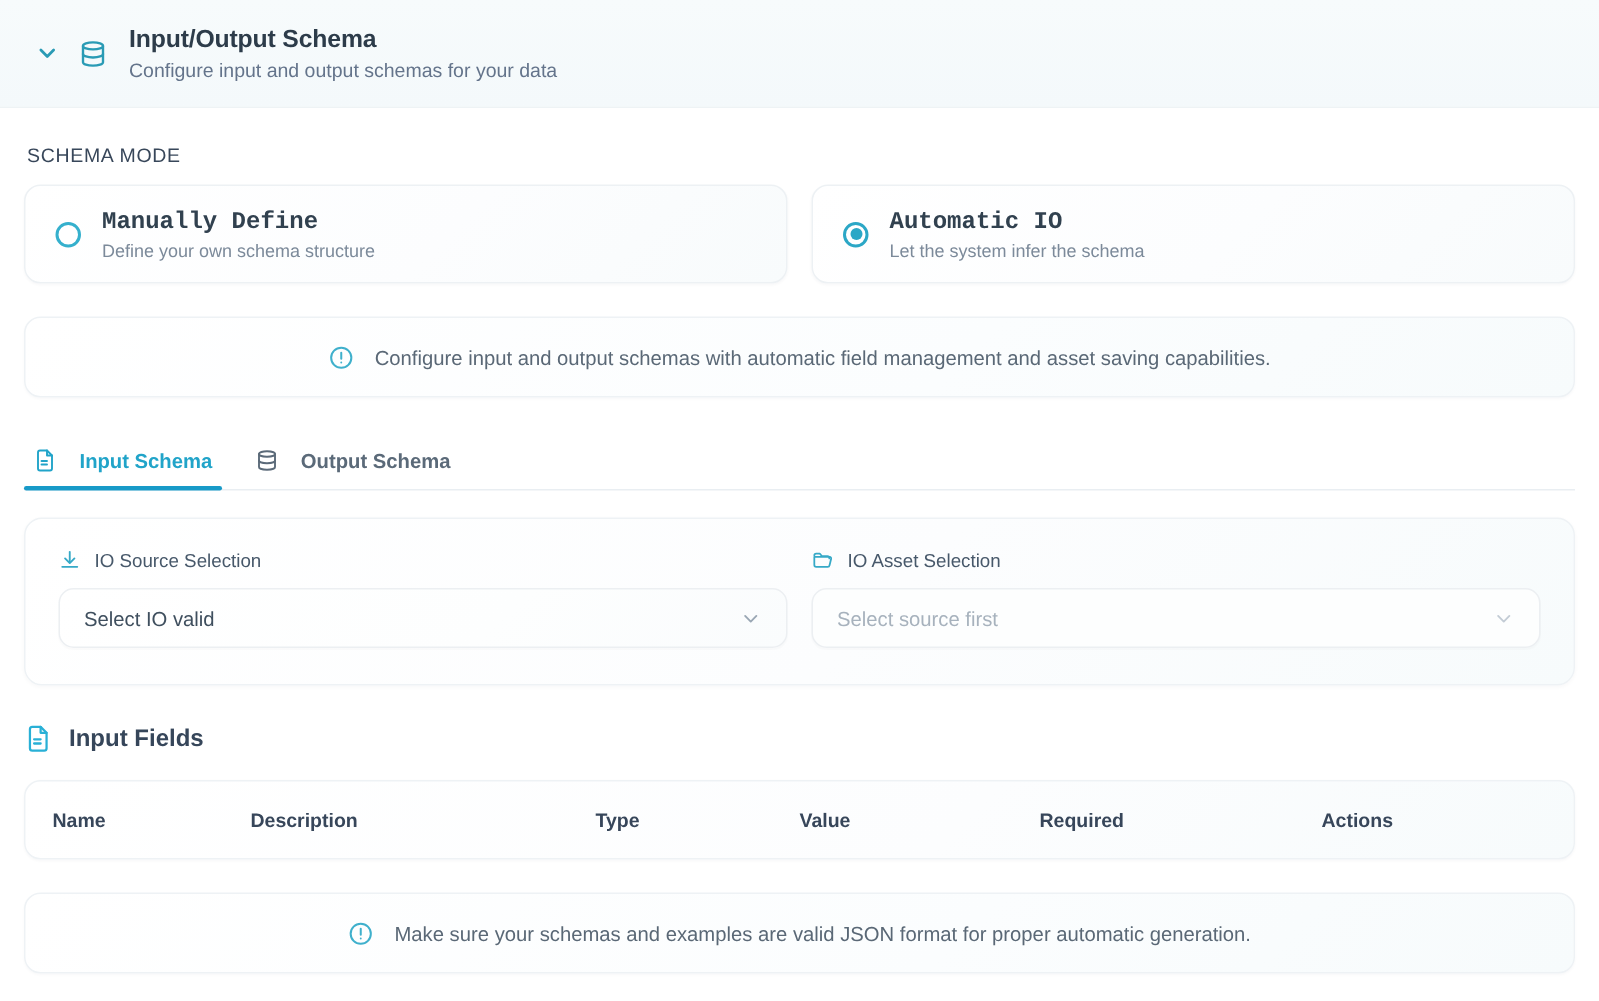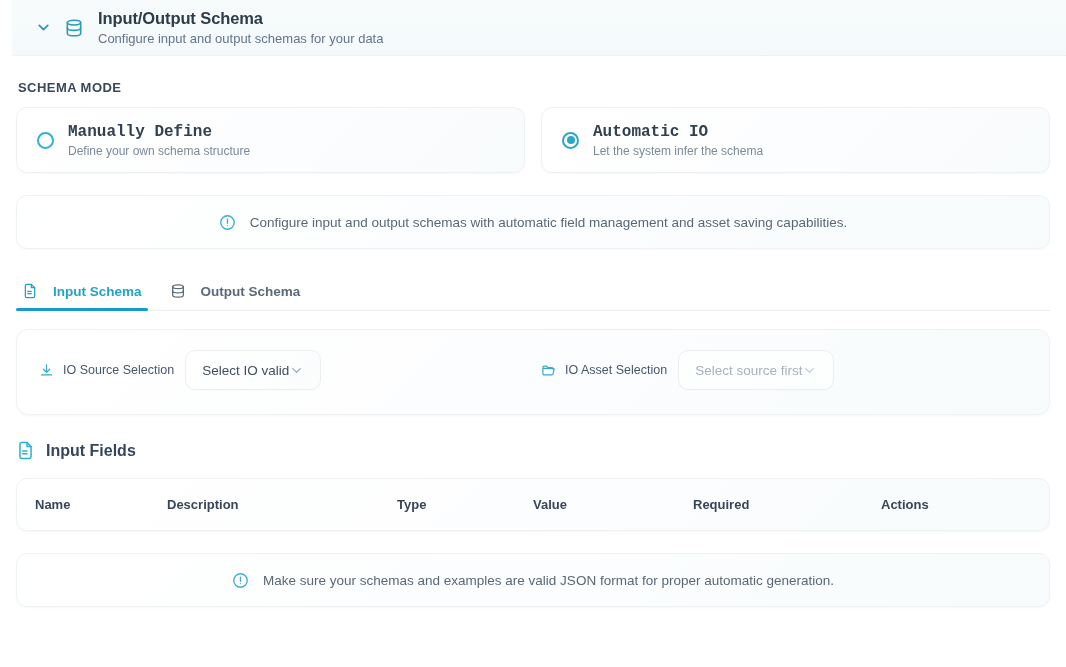--- a/index.html
+++ b/index.html
@@ -10,27 +10,26 @@
     background: #ffffff;
     font-family: "Liberation Sans", sans-serif;
     color: #334155;
     overflow: hidden;
   }
 
   .page { position: relative; width: 1066px; height: 667px; background: #ffffff; }
 
   
   .section-header {
-    height: 56px;
+    height: 72px;
     background: linear-gradient(180deg, #f7fbfc 0%, #f4f9fb 100%);
     border-bottom: 1px solid #eef3f5;
     display: flex;
     align-items: center;
     padding: 0 18px;
-    margin-left: 12px;
   }
   .chevron-btn {
     width: 26px; height: 26px;
     display: flex; align-items: center; justify-content: center;
     flex: none;
     cursor: pointer;
   }
   .hdr-icon {
     width: 28px; height: 28px;
     display: flex; align-items: center; justify-content: center;
@@ -45,21 +44,21 @@
     letter-spacing: -0.1px;
   }
   .hdr-sub {
     font-size: 13px;
     color: #64748b;
   }
 
   
   .schema-mode-label {
     font-size: 13px;
-    font-weight: bold;
+    font-weight: normal;
     color: #38475a;
     letter-spacing: 0.45px;
     padding: 24px 0 12px 18px;
   }
   .mode-row {
     display: flex;
     gap: 16px;
     padding: 0 16px;
   }
   .mode-card {
@@ -142,21 +141,21 @@
   .io-panel {
     margin: 18px 16px 0 16px;
     border: 1px solid #eef2f5;
     border-radius: 12px;
     background: linear-gradient(135deg, #ffffff 0%, #fcfdfe 55%, #f7fbfc 100%);
     box-shadow: 0 1px 3px rgba(15, 40, 60, 0.035);
     padding: 20px 22px 24px 22px;
     display: flex;
     gap: 16px;
   }
-  .io-col { flex: 1; display: flex; flex-direction: row; gap: 11px; }
+  .io-col { flex: 1; display: flex; flex-direction: column; gap: 11px; }
   .io-label {
     display: flex; align-items: center; gap: 9px;
     font-size: 12.5px;
     color: #47586a;
     font-weight: normal;
   }
   .select {
     height: 40px;
     border: 1px solid #eceff2;
     border-radius: 10px;

